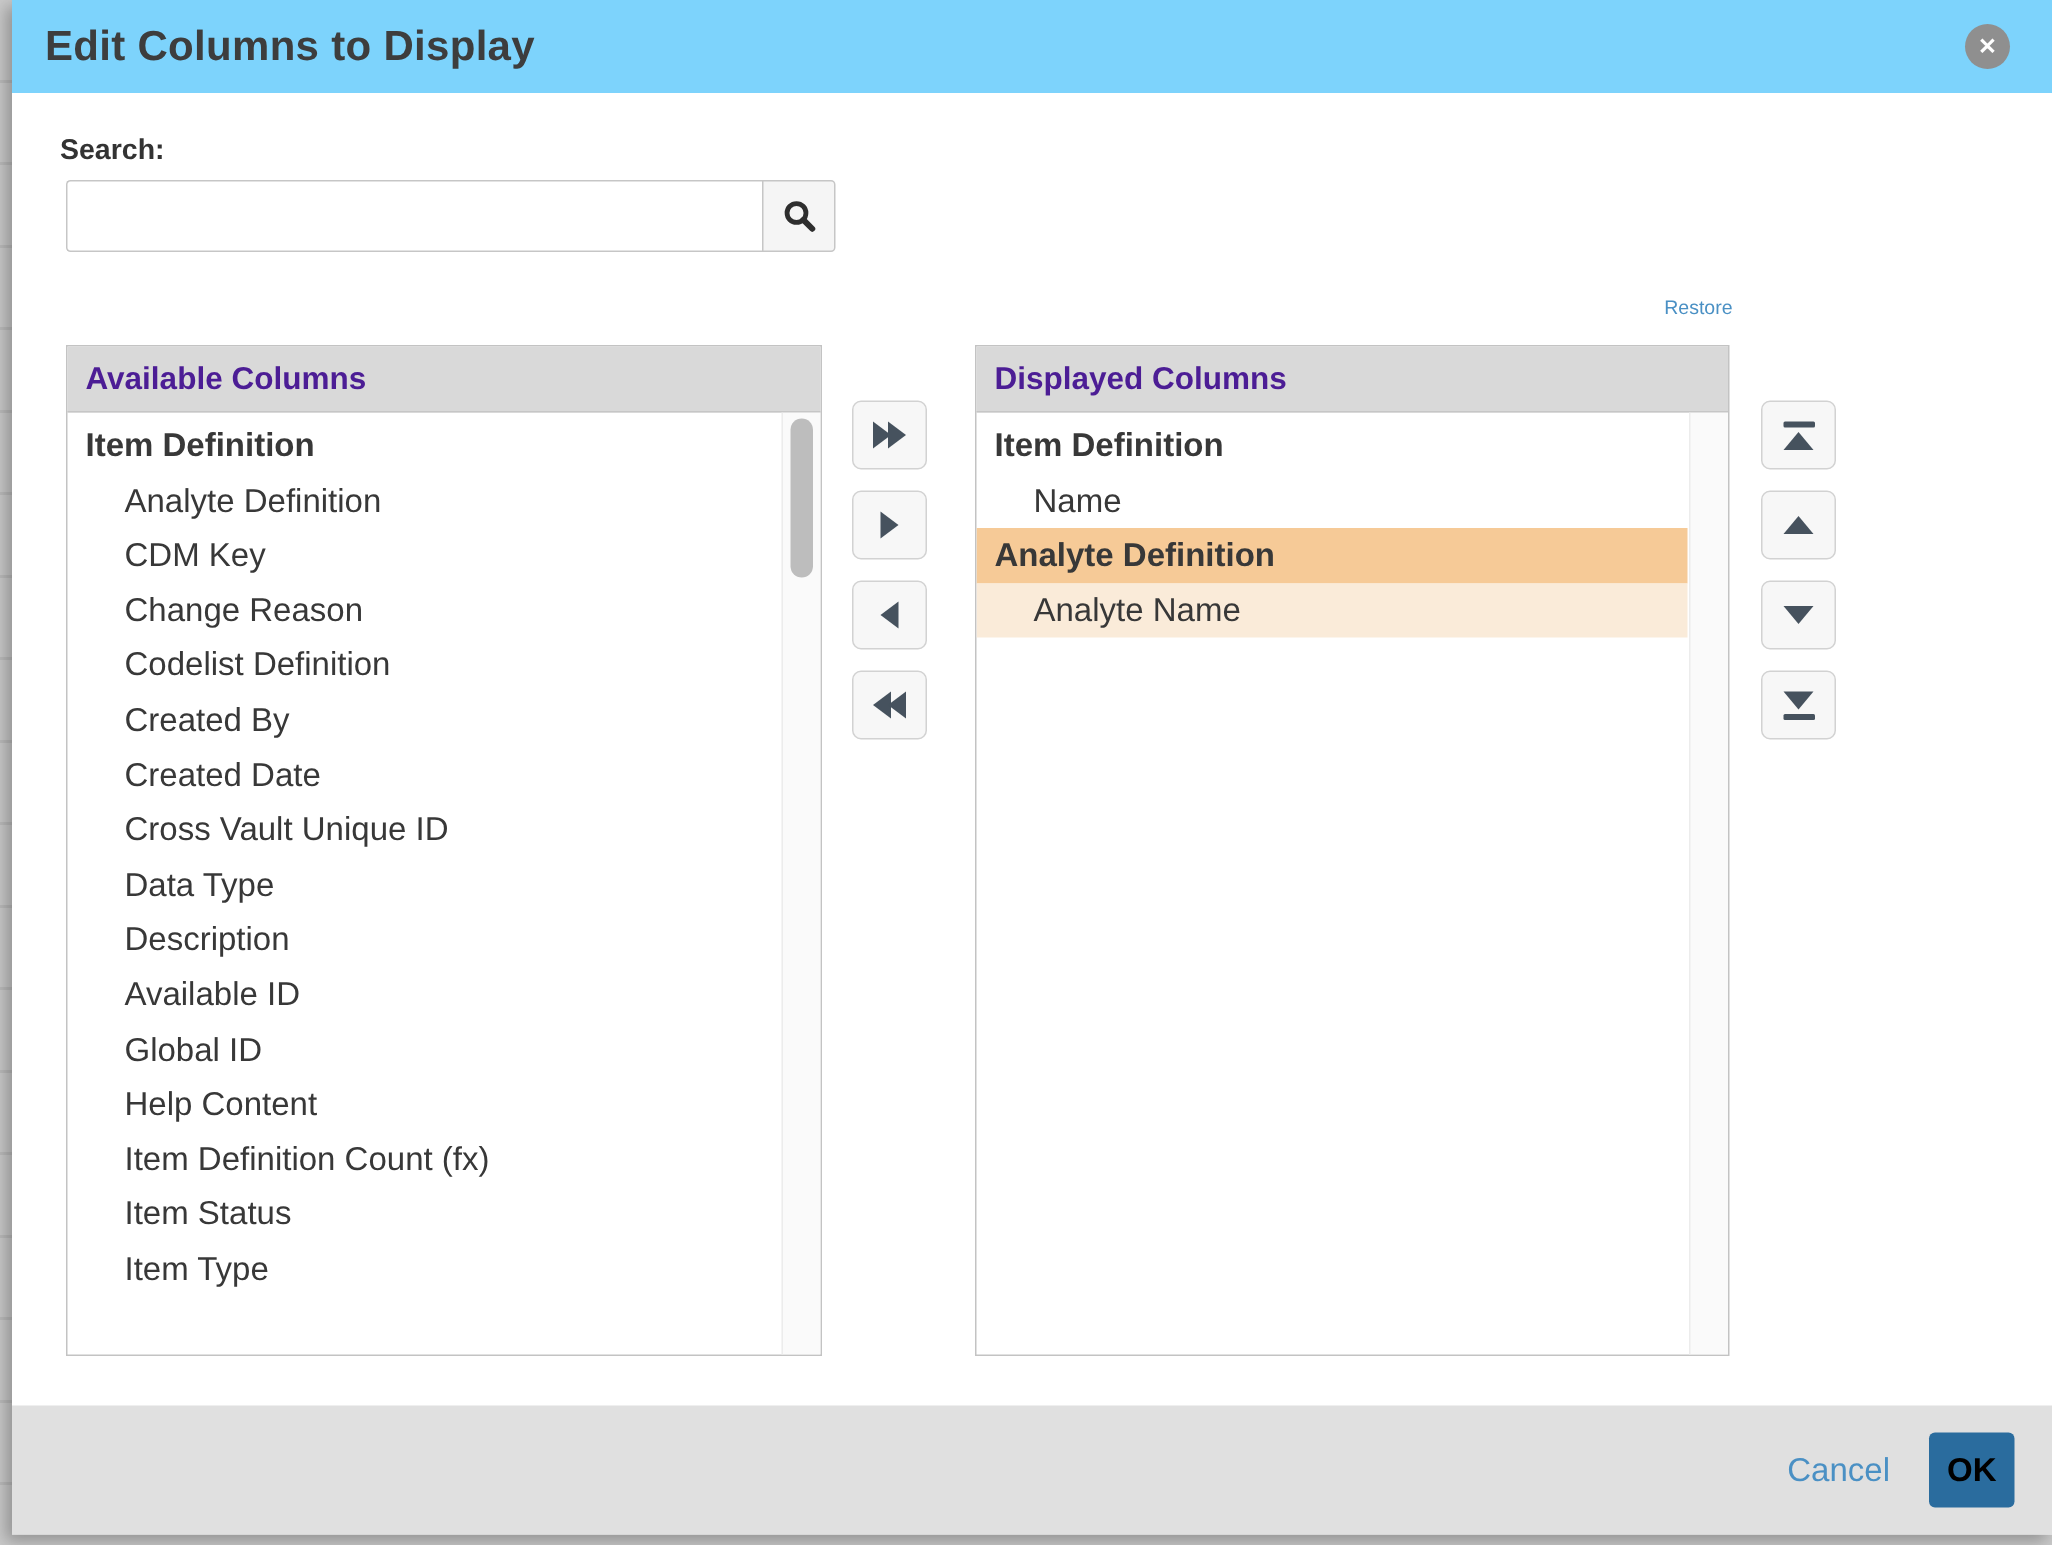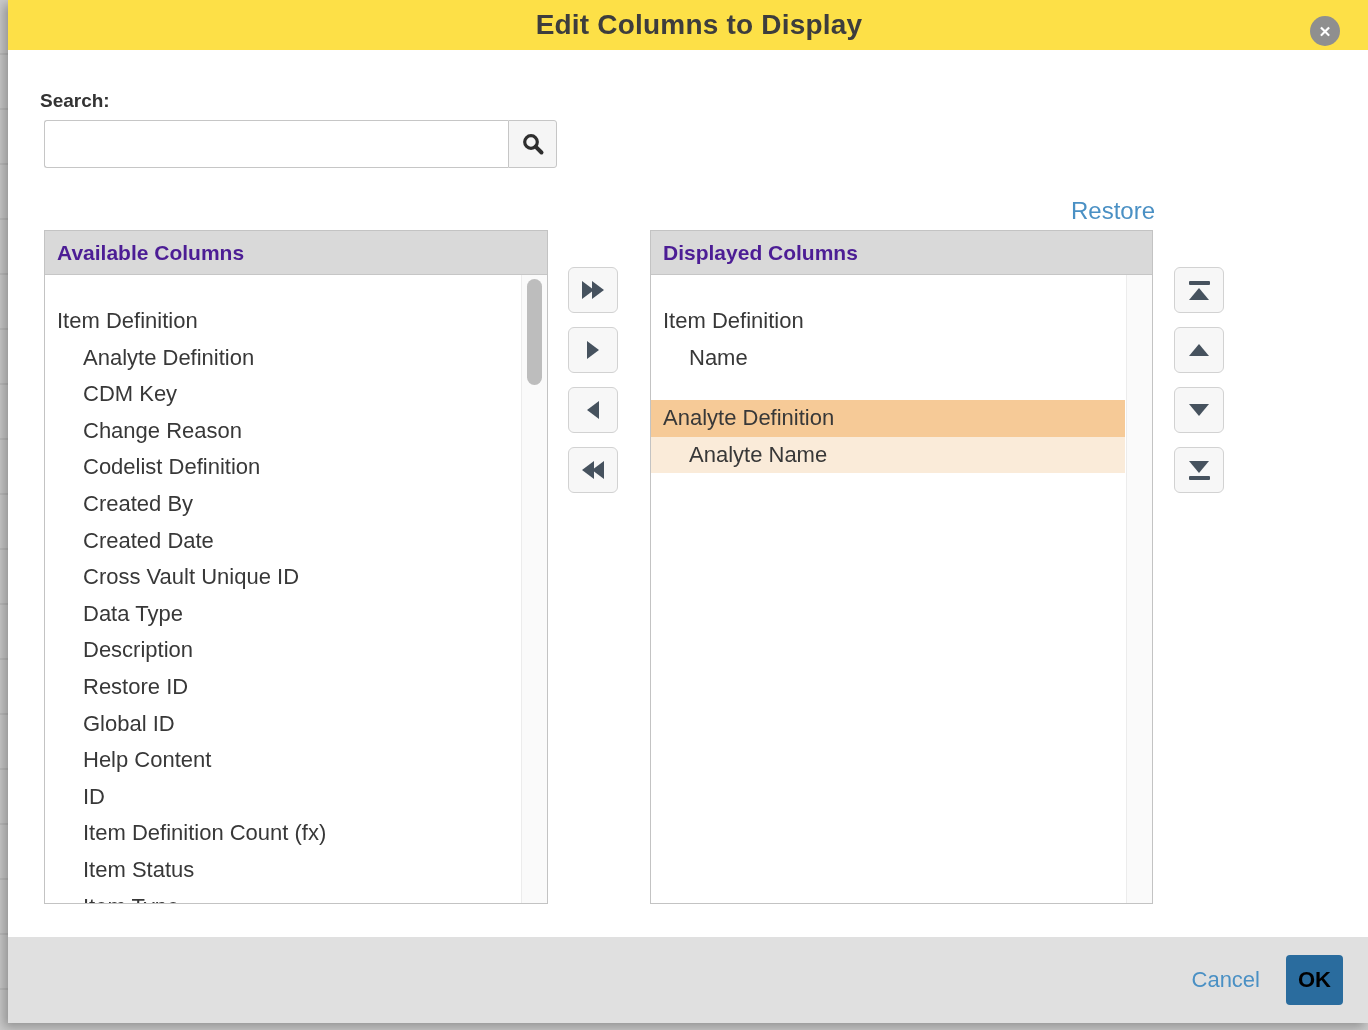--- a/index.html
+++ b/index.html
@@ -9,23 +9,23 @@
     background: repeating-linear-gradient(to bottom, #cacaca 0px, #cacaca 53px, #bcbcbc 53px, #bcbcbc 55px);
     position: relative;
   }
   .modal {
     position:absolute; left:8px; top:0; width:1360px; height:1023px;
     background:#ffffff;
     box-shadow: -4px 4px 10px rgba(0,0,0,.28);
   }
   
   .dlg-header {
-    position:absolute; left:0; top:0; right:0; height:50px;
-    background:#fde047;
-    display:flex; align-items:center;justify-content:center;
+    position:absolute; left:0; top:0; right:0; height:62px;
+    background:#7dd3fc;
+    display:flex; align-items:center;
   }
   .dlg-title {
     padding-left:22px; font-size:28px; font-weight:bold; color:#3d3d3d;
     letter-spacing:.2px;
   }
   .close-btn {
     position:absolute; right:28px; top:16px; width:30px; height:30px;
     border-radius:50%; background:#8f8f8f; border:none;
     color:#ffffff; font-size:15px; font-weight:bold;
     display:flex; align-items:center; justify-content:center;
@@ -44,41 +44,41 @@
     font-family: "Liberation Sans", "DejaVu Sans", sans-serif;
   }
   .search-btn {
     width:49px; height:48px; background:#f5f5f5; border:1px solid #c6c6c6;
     border-radius:0 3px 3px 0; display:flex; align-items:center; justify-content:center;
     cursor:pointer;
   }
   
   .restore-link {
     position:absolute; top:197px; right:213px;
-    font-size:24px; color:var(--link); cursor:pointer; text-decoration:none;
+    font-size:13px; color:var(--link); cursor:pointer; text-decoration:none;
   }
   
   .panel {
     position:absolute; top:230px; height:674px;
     border:1px solid #c3c3c3; background:#ffffff;
   }
   .panel.available { left:36px;  width:504px; }
   .panel.displayed { left:642px; width:503px; }
   .panel-header {
     height:44px; background:#d9d9d9; border-bottom:1px solid #c6c6c6;
     font-size:21px; font-weight:bold; color:#4c1d95;
     display:flex; align-items:center; padding-left:12px;
   }
   .panel-body { position:relative; height:628px; overflow:hidden; }
   .list { position:absolute; left:0; right:27px; top:0; bottom:0; padding-top:4px; }
   .lrow {
     height:36.6px; line-height:36.6px; font-size:22px; color:#383838;
     white-space:nowrap; overflow:hidden; cursor:pointer;
   }
-  .lrow.group { font-weight:normal; padding-left:12px;margin-top:24px; }
+  .lrow.group { font-weight:bold; padding-left:12px; }
   .lrow.item  { padding-left:38px; }
   .lrow.s-selected { background:var(--sel); }
   .lrow.s-selected-child { background:var(--sel-child); }
   .scroll-track {
     position:absolute; right:0; top:0; bottom:0; width:26px;
     background:#fafafa; border-left:1px solid #ececec;
   }
   .scroll-thumb {
     position:absolute; left:5px; top:4px; width:15px; height:106px;
     background:#bdbdbd; border-radius:8px; cursor:grab;
@@ -147,24 +147,23 @@
           <div class="lrow group s-normal">Item Definition</div>
           <div class="lrow item s-normal">Analyte Definition</div>
           <div class="lrow item s-normal">CDM Key</div>
           <div class="lrow item s-normal">Change Reason</div>
           <div class="lrow item s-normal">Codelist Definition</div>
           <div class="lrow item s-normal">Created By</div>
           <div class="lrow item s-normal">Created Date</div>
           <div class="lrow item s-normal">Cross Vault Unique ID</div>
           <div class="lrow item s-normal">Data Type</div>
           <div class="lrow item s-normal">Description</div>
-          <div class="lrow item s-normal">Restore ID</div>
+          <div class="lrow item s-normal">Available ID</div>
           <div class="lrow item s-normal">Global ID</div>
           <div class="lrow item s-normal">Help Content</div>
-          <div class="lrow item s-normal">ID</div>
           <div class="lrow item s-normal">Item Definition Count (fx)</div>
           <div class="lrow item s-normal">Item Status</div>
           <div class="lrow item s-normal">Item Type</div>
         </div>
       <div class="scroll-track">
         <div class="scroll-thumb"></div>
       </div>
     </div>
   </div>
 

